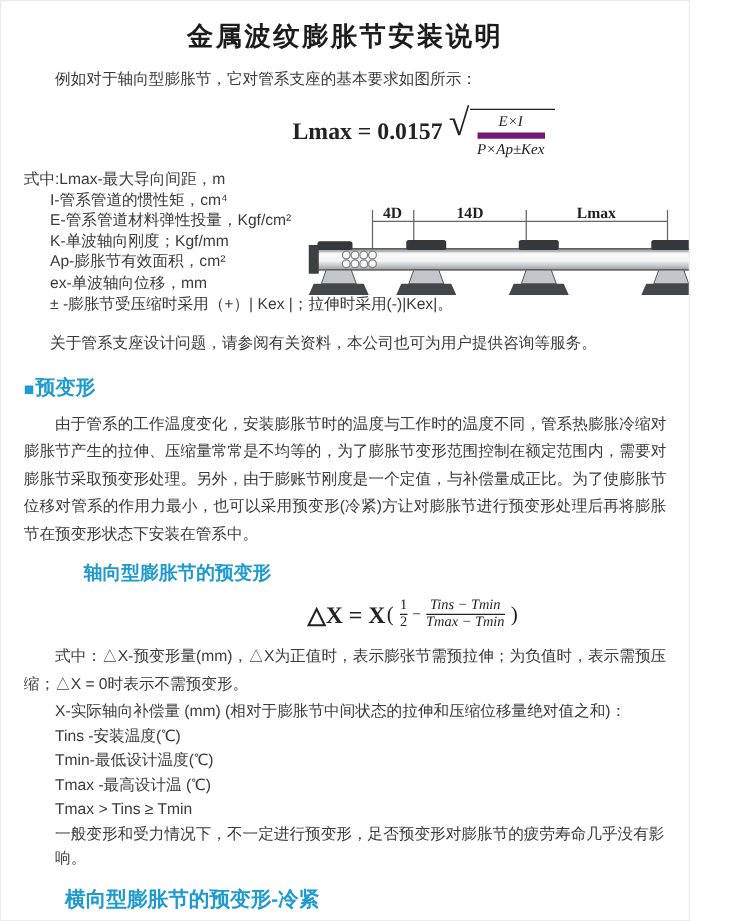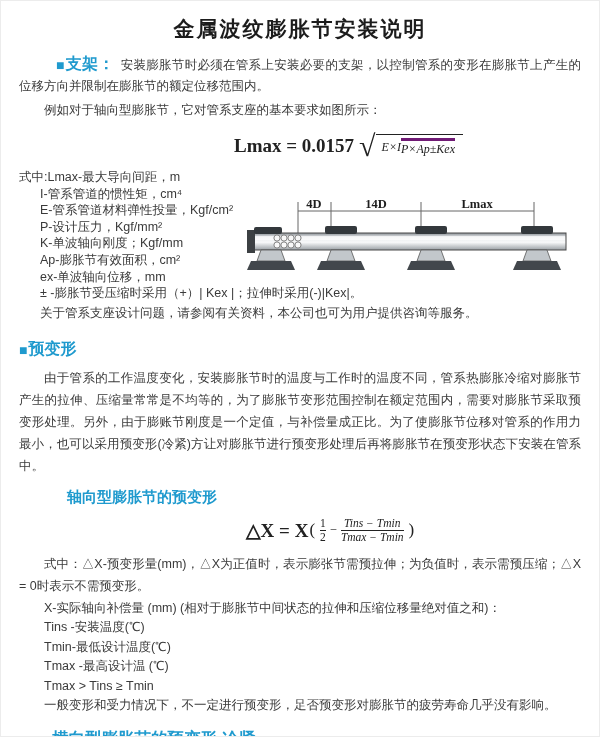--- a/index.html
+++ b/index.html
@@ -1,17 +1,17 @@
 <!DOCTYPE html>
 <html><head>
 <meta charset="utf-8">
 <style>
   html,body{margin:0;padding:0;background:#ffffff;}
   .page{
-    width:600px;height:737px;box-sizing:border-box;
+    width:552px;height:737px;box-sizing:border-box;
     background:#fff;position:relative;overflow:hidden;
     border:1px solid #ececec;
     font-family:"Liberation Sans",sans-serif;
     color:#3a3a3a;font-size:12.5px;
   }
   .inner{padding:0 18px;}
   .title{
     text-align:center;font-size:21px;font-weight:bold;color:#1c1c1c;
     margin:14px 0 10px 0;letter-spacing:2px;
   }
@@ -22,22 +22,22 @@
   .support-intro{text-indent:37px;margin-top:4px;}
   .example-line{text-indent:25px;margin-top:3px;}
 
   
   .formula{font-family:"Liberation Serif",serif;color:#222;display:flex;align-items:center;}
   .f-bold{font-weight:bold;font-size:19px;white-space:pre;}
   .formula1{margin:10px 0 6px 215px;}
   .sqrt{display:inline-flex;align-items:flex-start;margin-left:5px;}
   .sqrt-sign{font-size:30px;line-height:30px;font-weight:400;}
   .sqrt-body{border-top:1.6px solid #222;margin-top:3px;padding:2px 8px 0 6px;
-    display:flex;align-items:center;font-style:italic;font-size:12px;}
-  .sqrt-body .den{border-top:3px solid #701a75;padding-top:1px;margin-top:1px;text-align:right;}
+    display:flex;flex-direction:column;align-items:center;font-style:italic;font-size:12px;}
+  .sqrt-body .den{border-top:5px solid #701a75;padding-top:1px;margin-top:1px;text-align:right;}
   .frac{display:inline-flex;flex-direction:column;align-items:center;
     font-size:11.5px;font-style:italic;margin:0 4px;line-height:13px;}
   .frac .fden{border-top:1px solid #222;padding-top:0;}
   .frac.upright{font-style:normal;}
   .paren{font-size:17px;font-weight:400;padding:0 1px;}
   .formula2{margin:10px 0 0 227px;}
 
   
   .defs-wrap{position:relative;margin-top:8px;min-height:128px;}
   .defs{list-style:none;margin:0;padding:0;line-height:16.6px;}
@@ -57,43 +57,39 @@
   .def-lines li{margin-left:25px;}
 </style>
 </head>
 <body>
 
 <div class="page">
   <div class="inner">
 
     <h1 class="title">金属波纹膨胀节安装说明</h1>
 
-    <p class="para support-intro">
-      <span class="marker">■</span><span class="sec-header">支架：</span><span>安装膨胀节时必须在管系上安装必要的支架，以控制管系的变形在膨胀节上产生的位移方向并限制在膨胀节的额定位移范围内。</span>
-    </p>
 
     <p class="para example-line">例如对于轴向型膨胀节，它对管系支座的基本要求如图所示：</p>
 
     <div class="formula formula1">
       <span class="f-bold">Lmax = 0.0157</span>
       <span class="sqrt">
         <span class="sqrt-sign">√</span>
         <span class="sqrt-body">
           <span class="num">E×I</span>
           <span class="den">P×Ap±Kex</span>
         </span>
       </span>
     </div>
 
     <div class="defs-wrap">
       <ul class="defs">
         <li>式中:Lmax-最大导向间距，m</li>
         <li>I-管系管道的惯性矩，cm⁴</li>
         <li>E-管系管道材料弹性投量，Kgf/cm²</li>
-        <li>P-设计压力，Kgf/mm²</li>
         <li>K-单波轴向刚度；Kgf/mm</li>
         <li>Ap-膨胀节有效面积，cm²</li>
         <li>ex-单波轴向位移，mm</li>
         <li>± -膨胀节受压缩时采用（+）| Kex |；拉伸时采用(-)|Kex|。</li>
       </ul>
 
       <svg class="diagram" width="345" height="94" viewBox="0 0 345 94">
         <defs>
           <linearGradient id="pipeG" x1="0" y1="0" x2="0" y2="1">
             <stop offset="0" stop-color="#878d93"></stop>

